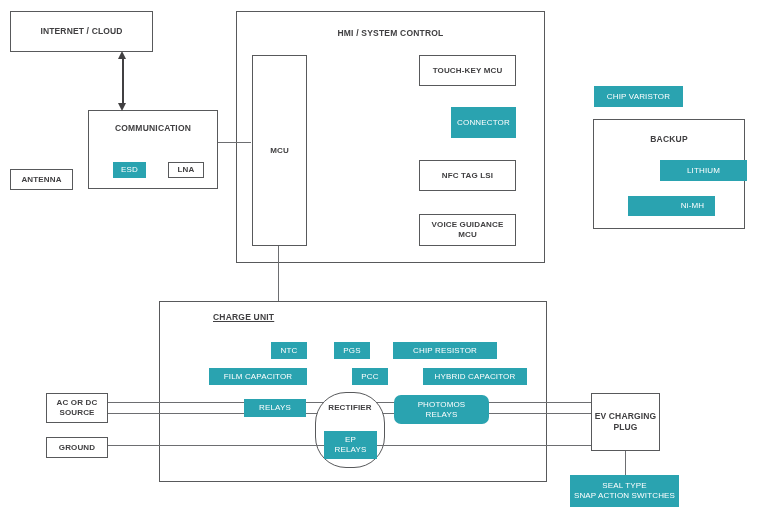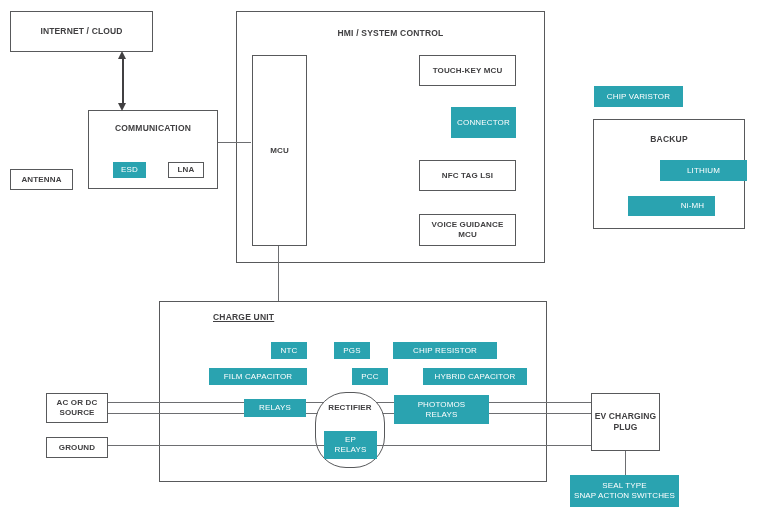--- a/index.html
+++ b/index.html
@@ -67,21 +67,21 @@
   #charge .ctitle{top:10px;left:53px;right:auto;text-decoration:underline;}
   #ntc{left:111px;top:40px;width:36px;height:17px;}
   #pgs{left:174px;top:40px;width:36px;height:17px;}
   #chipres{left:233px;top:40px;width:104px;height:17px;}
   #filmcap{left:49px;top:66px;width:98px;height:17px;}
   #pcc{left:192px;top:66px;width:36px;height:17px;}
   #hybridcap{left:233px;top:66px;width:104px;height:17px;margin-left:30px;}
   #relays{left:84px;top:97px;width:62px;height:18px;}
   #rectifier{left:155px;top:90px;width:70px;height:76px;z-index:2;align-items:flex-start;padding-top:10px;border-radius:31px;}
   #eprelays{left:164px;top:129px;width:53px;height:28px;}
-  #photomos{left:234px;top:93px;width:95px;height:29px;}
+  #photomos{left:234px;top:93px;width:95px;height:29px;border-radius:7px;}
 
   #acsource{left:46px;top:393px;width:62px;height:30px;}
   #groundbox{left:46px;top:437px;width:62px;height:21px;}
   #evplug{left:591px;top:393px;width:69px;height:58px;font-size:8.5px;}
   #sealtype{left:570px;top:475px;width:109px;height:32px;}
 
   #l-power1{left:108px;top:402px;width:483px;}
   #l-power2{left:108px;top:413px;width:483px;}
   #l-ground{left:108px;top:445px;width:483px;}
   #l-comm-mcu{left:218px;top:142px;width:33px;}

